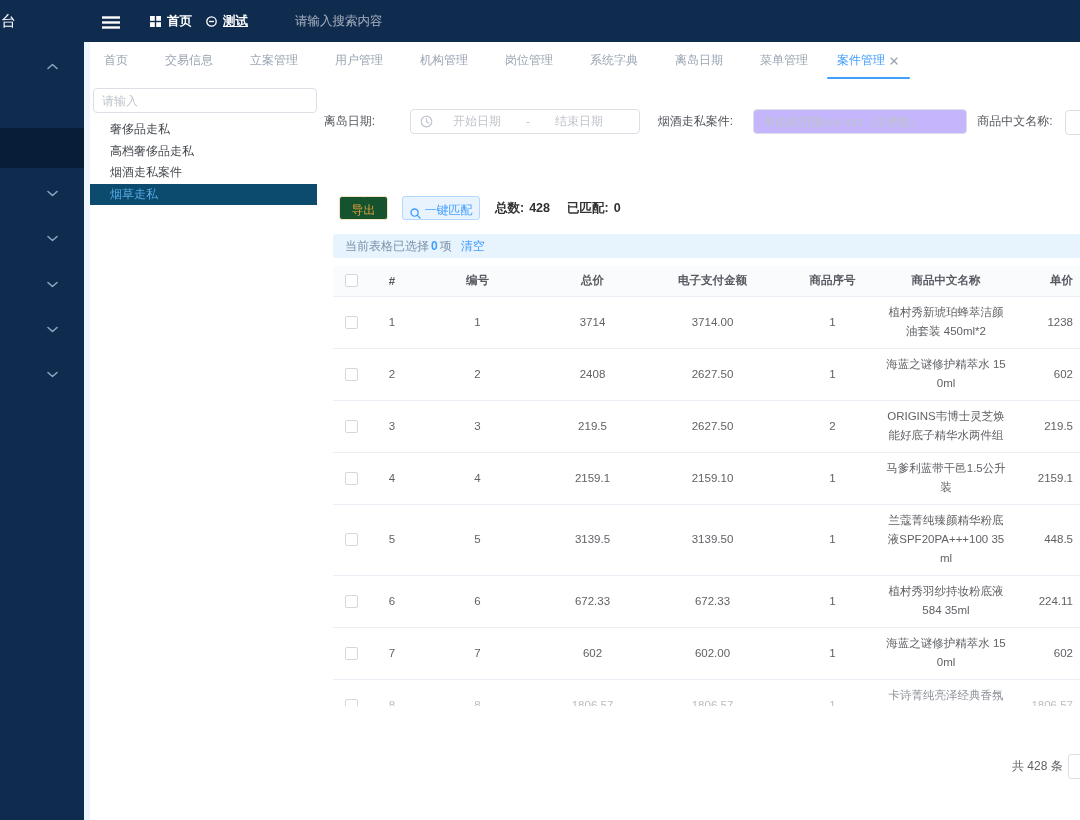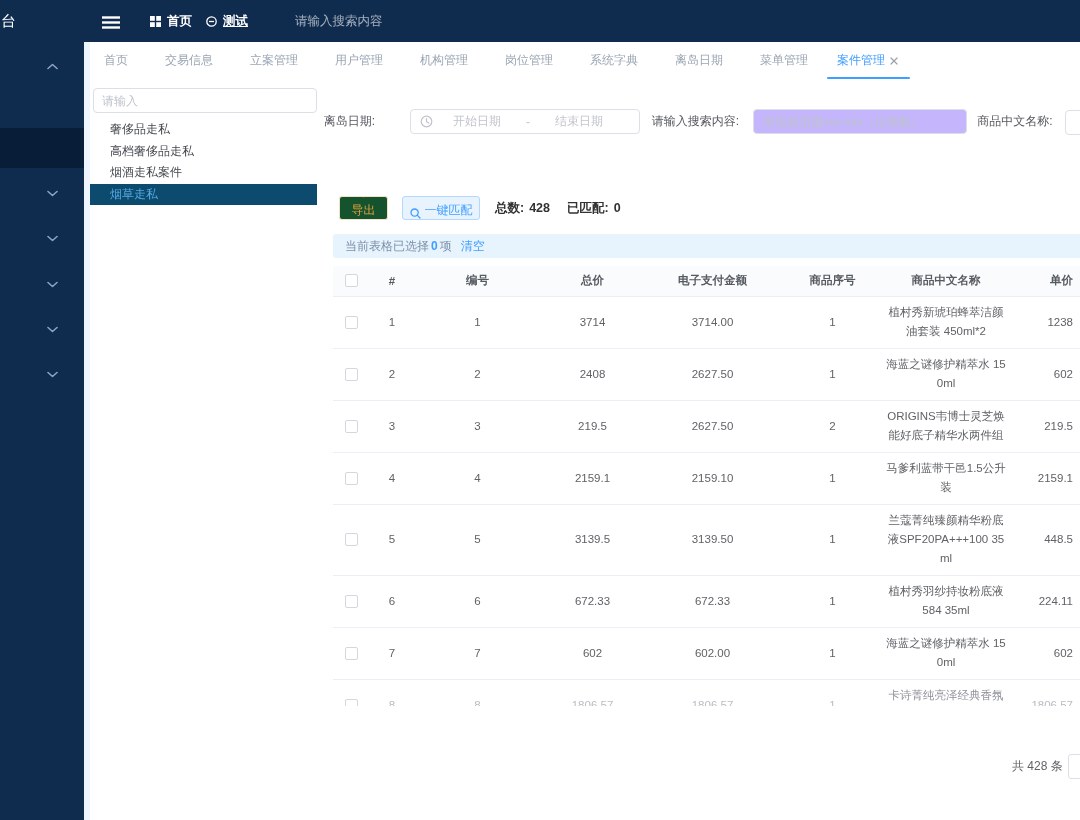--- a/index.html
+++ b/index.html
@@ -206,21 +206,21 @@
   <span class="clock">
     <svg width="13" height="13" viewBox="0 0 13 13">
         <circle cx="6.5" cy="6.5" r="5.3" fill="none" stroke="#c0c4cc" stroke-width="1.2"></circle>
         <path d="M6.5 3.5 V6.7 L8.8 8" fill="none" stroke="#c0c4cc" stroke-width="1.2" stroke-linecap="round"></path>
       </svg>
   </span>
   <span id="date-start" class="dr-ph">开始日期</span>
   <span id="date-sep" class="dr-ph">-</span>
   <span id="date-end" class="dr-ph">结束日期</span>
 </div>
-<div id="f-amt-label" class="filter-label">请输入搜索内容:</div>
+<div id="f-amt-label" class="filter-label">烟酒走私案件:</div>
 <input id="amt-input" placeholder="单值或范围xxx-xxx（仅整数）" style="">
 <div id="f-name-label" class="filter-label">商品中文名称:</div>
 <div id="name-input"></div>
 
 <button id="btn-export" class="btn">
   <svg width="11" height="11" viewBox="0 0 11 11">
       <g stroke="#e6a23c" stroke-width="1.3" fill="none" stroke-linecap="round">
         <line x1="5.5" y1="0.8" x2="5.5" y2="6.5"></line>
         <path d="M2.8 4.2 L5.5 7 L8.2 4.2"></path>
         <line x1="1" y1="9.8" x2="10" y2="9.8"></line>

